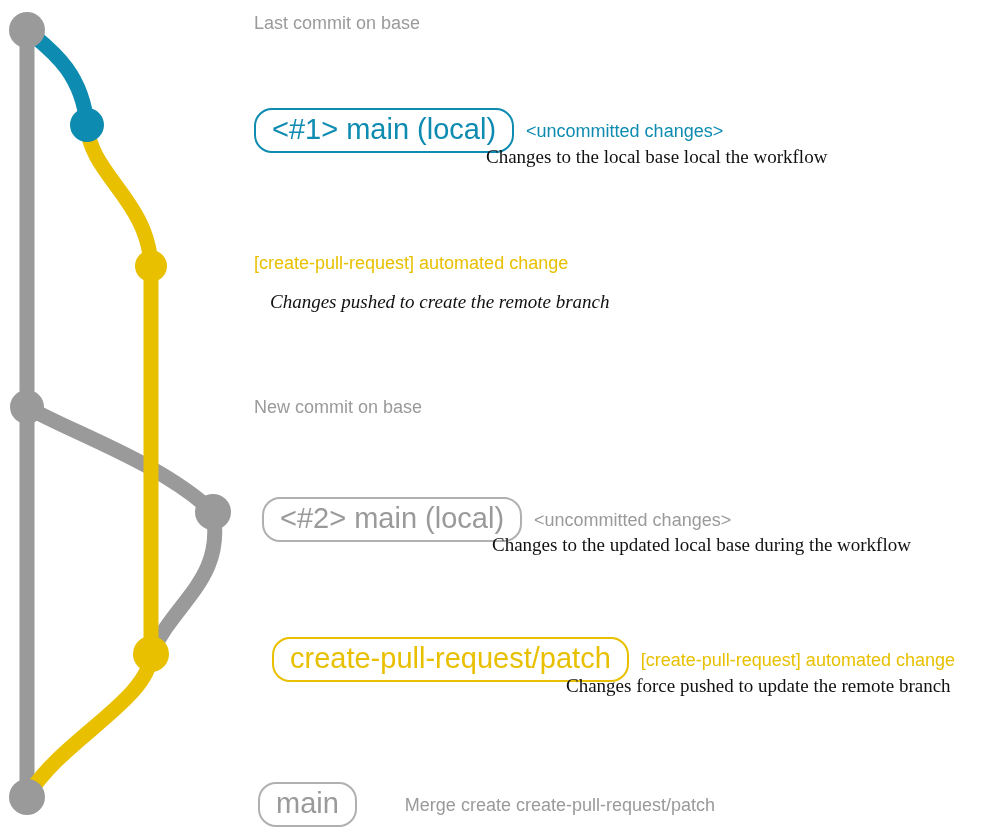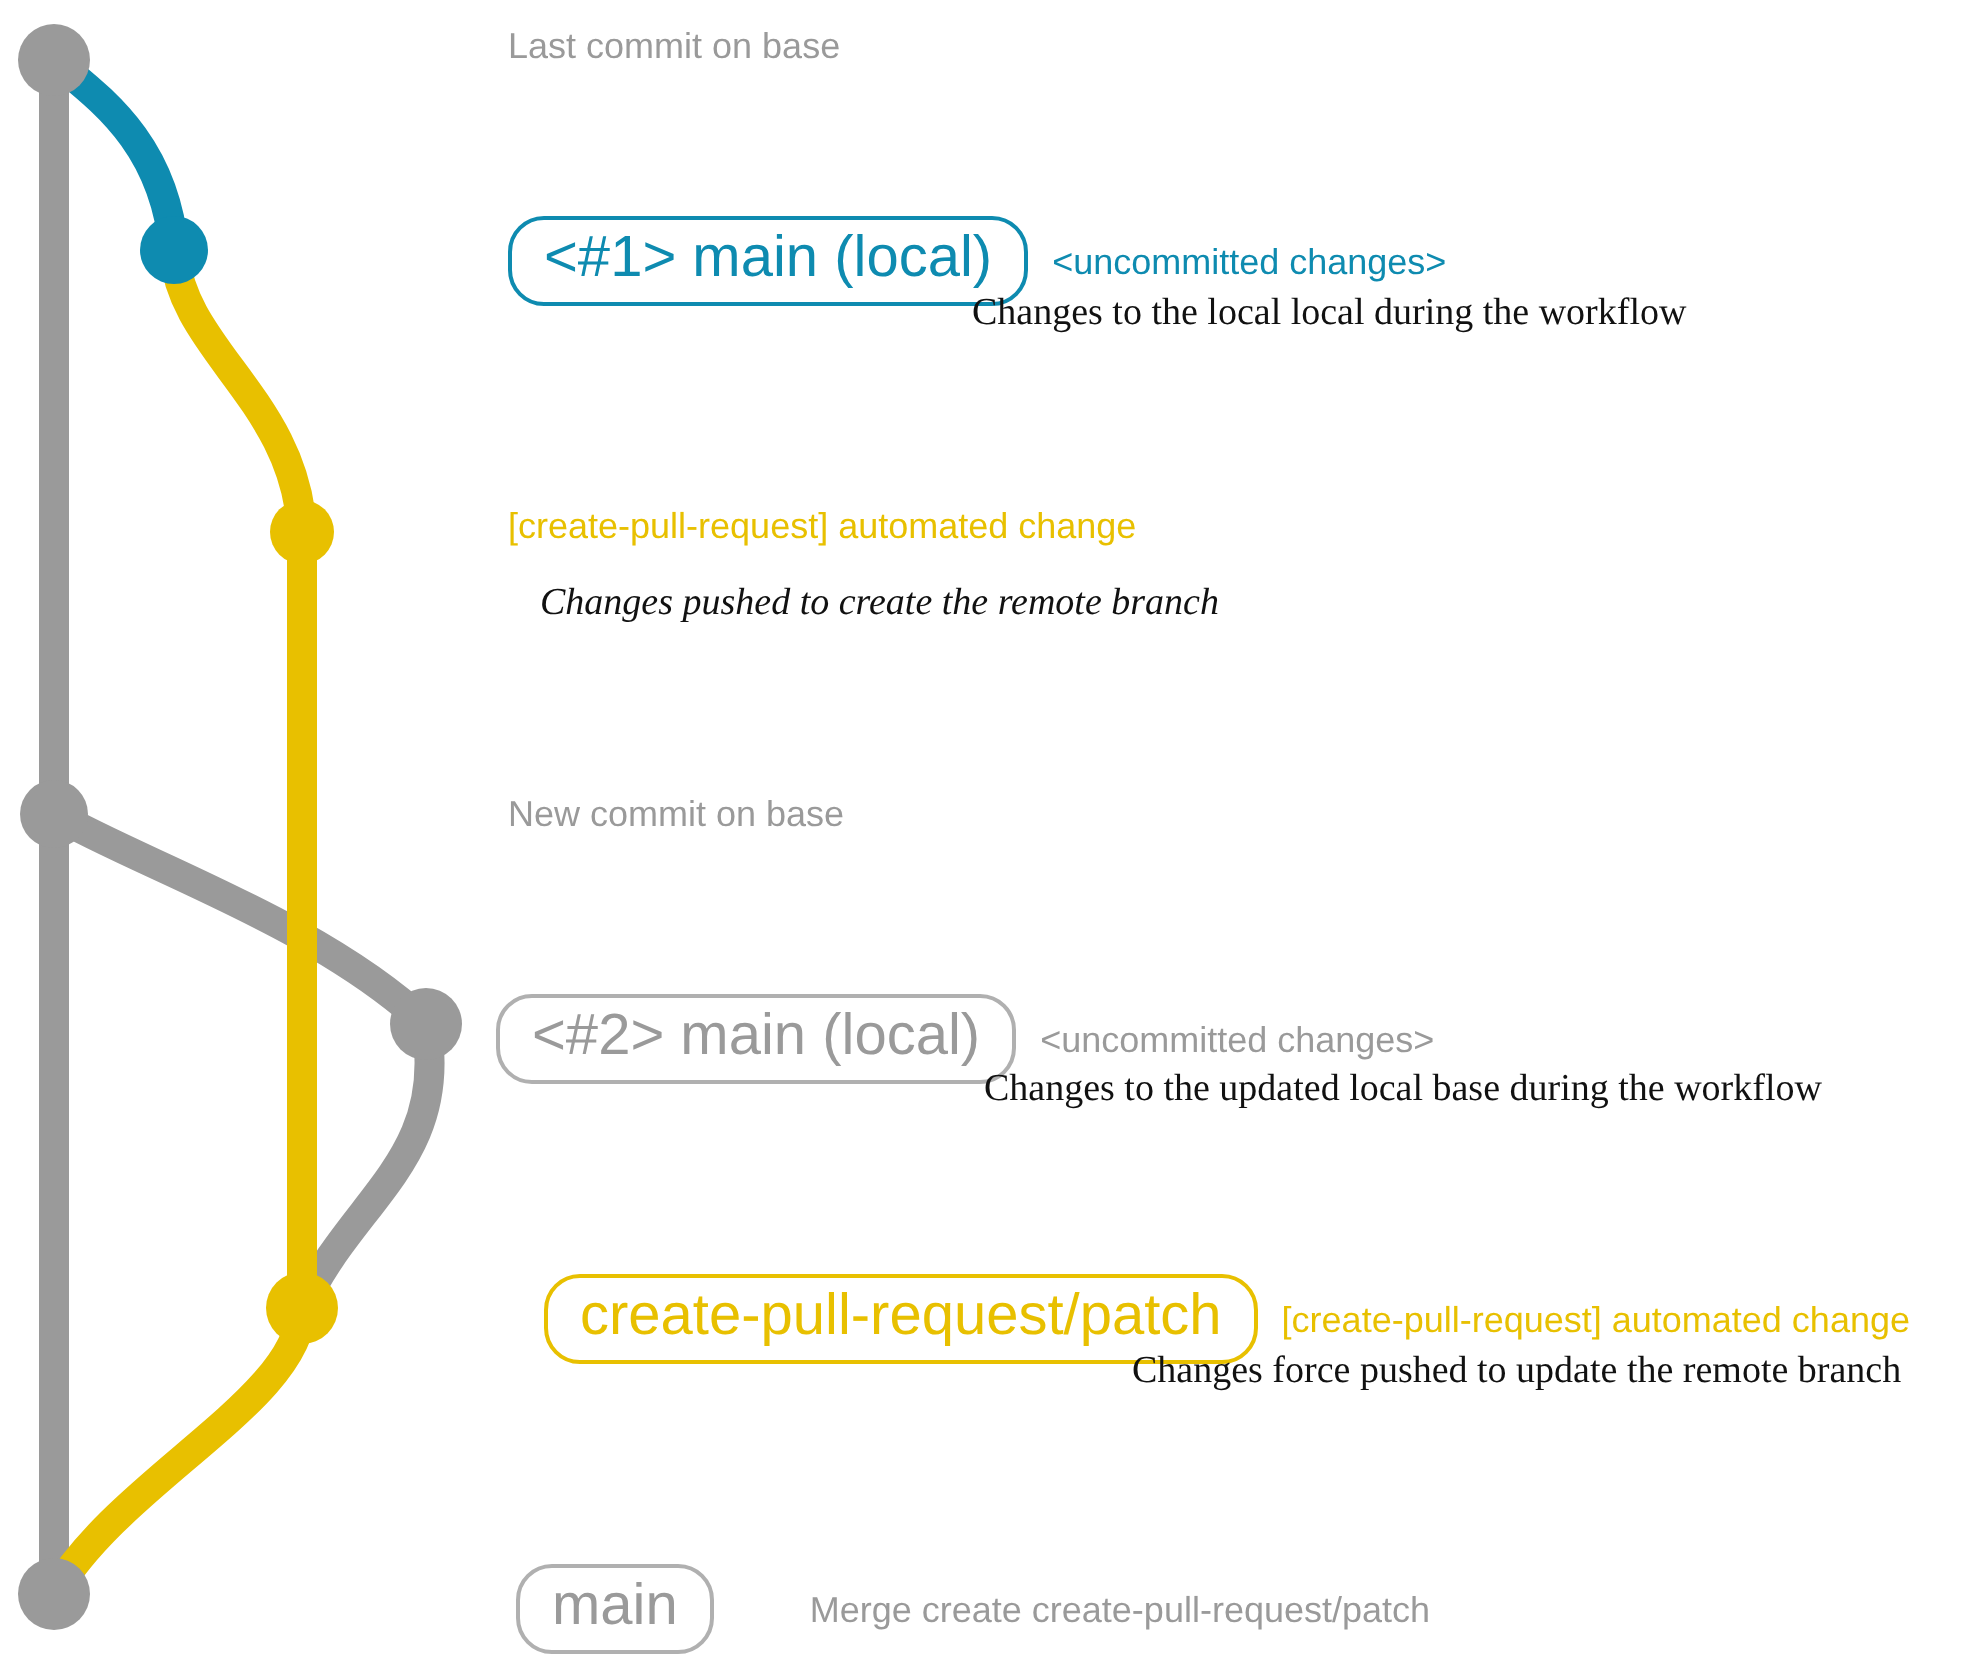--- a/index.html
+++ b/index.html
@@ -98,32 +98,32 @@
 </svg>
 
 <div class="row" style="left:254px; top:14px;">
   <span class="subject gray">Last commit on base</span>
 </div>
 
 <div class="row" style="left:254px; top:108px;">
   <span class="pill blue">&lt;#1&gt; main (local)</span>
   <span class="subject blue">&lt;uncommitted changes&gt;</span>
 </div>
-<div class="note" style="left:486px; top:147px;">Changes to the local local during the workflow</div>
+<div class="note" style="left:486px; top:147px;">Changes to the local base local the workflow</div>
 
 <div class="row" style="left:254px; top:254px;">
   <span class="subject yellow">[create-pull-request] automated change</span>
 </div>
 <div class="note" style="left:270px; top:292px;font-style:italic;">Changes pushed to create the remote branch</div>
 
 <div class="row" style="left:254px; top:398px;">
   <span class="subject gray">New commit on base</span>
 </div>
 
-<div class="row" style="left:248px; top:497px;align-items:center;">
+<div class="row" style="left:262px; top:497px;align-items:center;">
   <span class="pill gray">&lt;#2&gt; main (local)</span>
   <span class="subject gray">&lt;uncommitted changes&gt;</span>
 </div>
 <div class="note" style="left:492px; top:535px;">Changes to the updated local base during the workflow</div>
 
 <div class="row" style="left:272px; top:637px;">
   <span class="pill yellow">create-pull-request/patch</span>
   <span class="subject yellow">[create-pull-request] automated change</span>
 </div>
 <div class="note" style="left:566px; top:676px;">Changes force pushed to update the remote branch</div>

